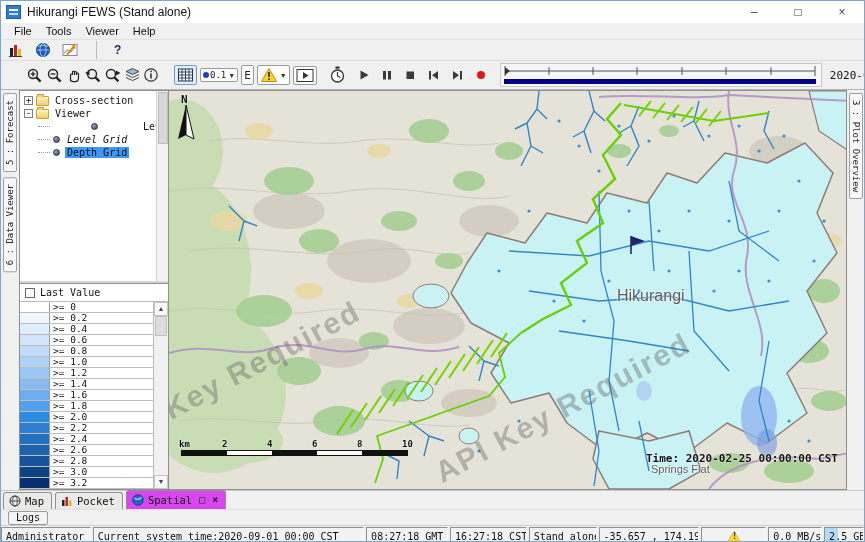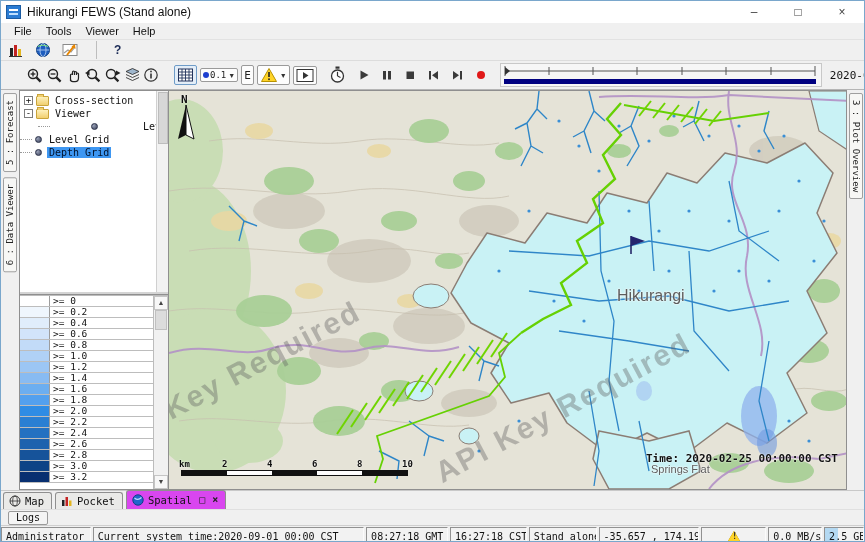--- a/index.html
+++ b/index.html
@@ -73,21 +73,21 @@
   .map{ flex:1; position:relative; overflow:hidden; border:1px solid #8f8f8f; border-left:none; background:#e6e4d9; }
   .map svg.basemap{ display:block; }
   .north-label{ position:absolute; left:12px; top:2px; font-size:11px; font-weight:bold; font-family:"DejaVu Sans Mono", monospace; color:#111; text-shadow:0 0 2px #fff; }
   .watermark{ position:absolute; font-size:30px; font-weight:bold; letter-spacing:2px; color:rgba(95,95,95,0.38); transform:rotate(-28deg); white-space:nowrap; font-family:"Liberation Sans", sans-serif; }
   .wm1{ left:-78px; top:268px; }
   .wm2{ left:252px; top:300px; }
   .place-label{ position:absolute; font-size:11px; color:#5c5c5c; text-shadow:0 0 2px #fff, 0 0 2px #fff; font-family:"Liberation Sans", sans-serif; }
   .pl-hikurangi{ left:448px; top:196px; font-size:16px; }
   .pl-springs{ left:482px; top:372px; }
   .map-time{ position:absolute; right:8px; bottom:24px; font-size:11px; font-weight:bold; font-family:"DejaVu Sans Mono", monospace; color:#111; text-shadow:0 0 2px #fff; }
-  .scale-bar{ position:absolute; left:10px; bottom:12px; width:250px; height:18px;text-align:center; }
+  .scale-bar{ position:absolute; left:10px; bottom:32px; width:250px; height:18px;text-align:center; }
   .scale-unit{ position:absolute; left:0; top:0; font-size:9px; font-weight:bold; font-family:"DejaVu Sans Mono", monospace; color:#111; text-shadow:0 0 2px #fff; }
   .scale-num{ position:absolute; top:0; font-size:9px; font-weight:bold; font-family:"DejaVu Sans Mono", monospace; color:#111; text-shadow:0 0 2px #fff; }
   .scale-segments{ position:absolute; left:2px; top:11px; display:flex; border:1px solid #111; }
   .scale-seg{ width:45px; height:4px; }
   .scale-seg.dark{ background:#111; }
   .scale-seg.light{ background:#fdfdfd; }
   
   .bottom-tabs{ height:19px; background:#f0f0f0; display:flex; align-items:flex-end; padding-left:2px; gap:3px; border-top:1px solid #c9c9c9; }
   .btab{ display:flex; align-items:center; gap:4px; border:1px solid #8f8f8f; border-bottom:none; border-radius:3px 3px 0 0; background:#eaeae8; padding:1px 7px 2px 5px; font-size:10.5px; font-family:"DejaVu Sans Mono", monospace; color:#111; height:17px; }
   .btab.active{ background:#d946ef; height:19px; }
@@ -316,35 +316,39 @@
           <div class="tree-row" style="padding-left: 4px;">
             <span class="expander">-</span>
             <span class="folder-icon"></span>
             <span class="tree-label">Viewer</span>
           </div>
           <div class="tree-row" style="padding-left: 18px; gap: 38px;">
             <span class="tree-connector"></span>
             <span class="bullet-icon"></span>
             <span class="tree-label">Level Point</span>
           </div>
-          <div class="tree-row" style="padding-left: 0;">
+          <div class="tree-row" style="padding-left: 18px; font-style: italic;">
             <span class="tree-connector"></span>
             <span class="bullet-icon"></span>
             <span class="tree-label">Level Grid</span>
           </div>
-          <div class="tree-row" style="">
+          <div class="tree-row" style="padding-left: 18px;">
             <span class="tree-connector"></span>
             <span class="bullet-icon"></span>
             <span class="tree-label selected">Depth Grid</span>
           </div>
           <div class="tree-scroll">
             <span class="tree-thumb"></span>
           </div>
         </div>
       <div class="legend">
+        <div class="legend-header">
+          <span class="checkbox"></span>
+          <span>Last Value</span>
+        </div>
         <div class="legend-body">
           <div class="legend-rows">
               <div class="legend-row">
                 <span class="legend-swatch" style="background: rgb(255, 255, 255);"></span>
                 <span class="legend-label">&gt;= 0</span>
               </div>
               <div class="legend-row">
                 <span class="legend-swatch" style="background: rgb(239, 246, 253);"></span>
                 <span class="legend-label">&gt;= 0.2</span>
               </div>

